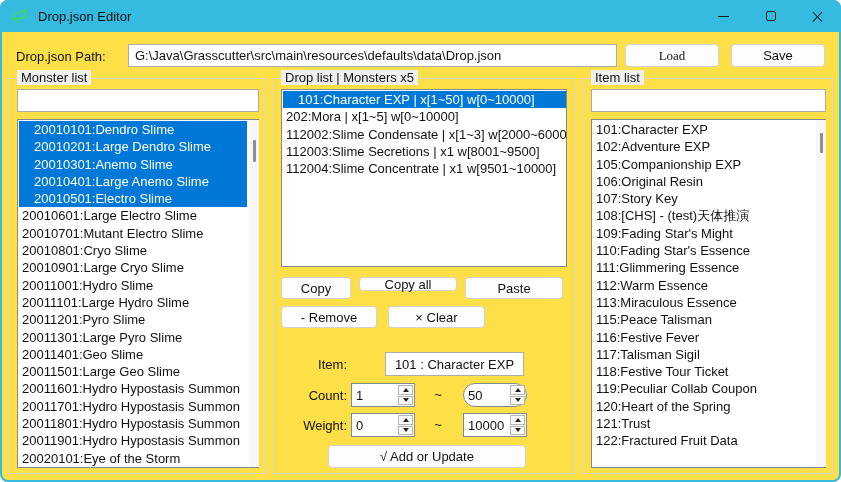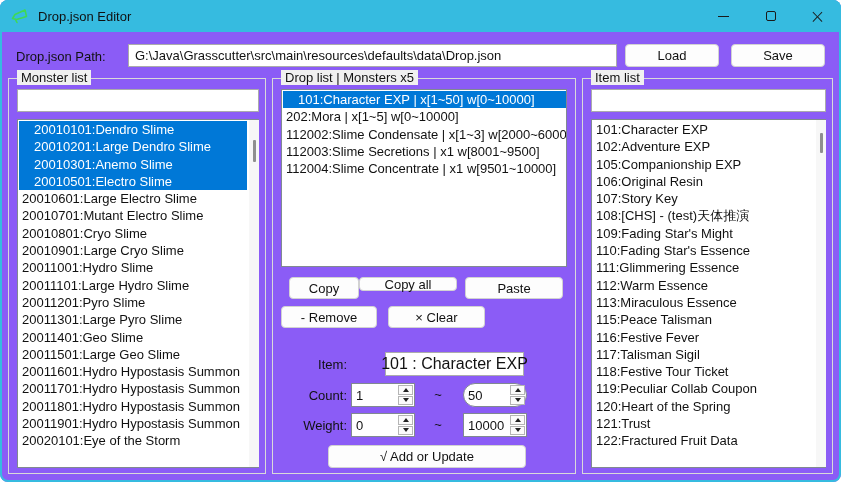--- a/index.html
+++ b/index.html
@@ -1,37 +1,37 @@
 <!DOCTYPE html>
 <html><head>
 <meta charset="utf-8">
 <style>
   html,body{margin:0;padding:0;background:#fff;}
   body{width:841px;height:482px;font-family:"Liberation Sans",sans-serif;-webkit-font-smoothing:antialiased;}
-  .window{position:relative;width:841px;height:482px;background:#8b5cf6;border-radius:8px;overflow:hidden;
+  .window{position:relative;width:841px;height:482px;background:#fde047;border-radius:8px;overflow:hidden;
           box-shadow:inset 0 0 0 2px #36BBE0;}
   
   .titlebar{position:absolute;top:0;left:0;right:0;height:32px;background:#36BBE0;display:flex;align-items:center;}
   .app-icon{margin:0 8px 0 10px;display:flex;}
   .title{font-size:13px;color:#101010;}
   .controls{margin-left:auto;display:flex;height:100%;}
   .ctrl{width:47px;height:100%;display:flex;align-items:center;justify-content:center;cursor:default;}
   .glyph-min{width:11px;height:1px;background:#1a1a1a;}
   .glyph-max{width:10px;height:10px;border:1px solid #1a1a1a;border-radius:2px;box-sizing:border-box;}
   .glyph-close{font-size:19px;font-weight:300;color:#1a1a1a;line-height:10px;font-family:"DejaVu Sans",sans-serif;}
   
   .lbl{position:absolute;font-size:13px;color:#111;white-space:nowrap;}
   #path-label{left:16px;top:49px;}
   input.textbox{border:1px solid #ABABAB;background:#fff;font:13px "Liberation Sans",sans-serif;
                 padding:2px 6px;box-sizing:border-box;outline:none;color:#111;position:absolute;}
   #path-input{left:128px;top:44px;width:489px;height:23px;}
   .btn{position:absolute;background:#FDFDFD;border:1px solid #D2D2D2;border-radius:4px;
        font:13px "Liberation Sans",sans-serif;color:#111;display:flex;align-items:center;justify-content:center;
        box-sizing:border-box;cursor:default;}
-  #btn-load{left:625px;top:44px;width:94px;height:23px;}
+  #btn-load{left:625px;top:44px;width:94px;height:23px;font-family:Liberation Serif, serif;}
   #btn-save{left:731px;top:44px;width:94px;height:23px;}
   
   .group{position:absolute;top:78px;height:396px;border:1px solid #D9D9D9;box-sizing:border-box;}
   .group-title{position:absolute;top:-9px;left:8px;background:#F0F0F0;padding:0 4px;font-size:13px;color:#111;white-space:nowrap;}
   #group-monster{left:8px;width:258px;}
   #group-drop{left:272px;width:304px;}
   #group-item{left:582px;width:251px;}
   
   .listbox{position:absolute;background:#fff;border:1px solid #818991;box-sizing:border-box;overflow:hidden;
            font-size:13px;padding:1px 0 0 1px;}
@@ -41,33 +41,33 @@
   #monster-filter{left:8px;top:10px;width:242px;height:23px;}
   #monster-list{left:8px;top:40px;width:242px;height:349px;}
   #item-filter{left:8px;top:10px;width:235px;height:23px;}
   #item-list{left:8px;top:40px;width:235px;height:349px;}
   #drop-list{left:8px;top:10px;width:286px;height:178px;}
   .vscroll{position:absolute;top:1px;right:1px;bottom:1px;width:10px;background:#F7F7F7;}
   .vthumb{position:absolute;right:3px;width:3px;background:#8F8F8F;border-radius:1px;}
   #monster-thumb{top:20px;height:22px;}
   #item-thumb{top:13px;height:20px;}
   
-  #btn-copy{left:8px;top:198px;width:70px;height:22px;margin-left:8px;}
+  #btn-copy{left:8px;top:198px;width:70px;height:22px;}
   #btn-copyall{left:86px;top:198px;width:98px;height:14px;}
   #btn-paste{left:192px;top:198px;width:98px;height:22px;}
   #btn-remove{left:8px;top:227px;width:96px;height:22px;}
   #btn-clear{left:115px;top:227px;width:97px;height:22px;}
   
   .form-label{position:absolute;left:8px;width:66px;text-align:right;font-size:13px;color:#111;}
   #lbl-item{top:278px;}
   #lbl-count{top:309px;}
   #lbl-weight{top:339px;}
   #item-value{position:absolute;left:112px;top:273px;width:139px;height:24px;background:#fff;
               border:1px solid #ACACAC;box-sizing:border-box;display:flex;align-items:center;justify-content:center;
-              font-size:16px;color:#111;white-space:nowrap;}
+              font-size:13px;color:#111;white-space:nowrap;}
   .spin{position:absolute;width:64px;height:24px;background:#fff;border:1px solid #818991;box-sizing:border-box;display:flex;}
   #spin-count-min{left:78px;top:304px;}
   #spin-count-max{left:190px;top:304px;border-radius:12px;}
   #spin-weight-min{left:78px;top:334px;}
   #spin-weight-max{left:190px;top:334px;}
   .spin input{flex:1;min-width:0;border:none;outline:none;background:transparent;
               font:13px "Liberation Sans",sans-serif;padding:0 0 0 4px;color:#111;}
   .spin-btns{width:15px;display:flex;flex-direction:column;margin:1px;gap:1px;}
   .spin-btn{flex:1;border:1px solid #B5B5B5;background:#FBFBFB;display:flex;align-items:center;justify-content:center;box-sizing:border-box;}
   .tri-up{width:0;height:0;border-left:3px solid transparent;border-right:3px solid transparent;border-bottom:4px solid #222;}
@@ -110,20 +110,21 @@
   <div class="btn" id="btn-load">Load</div>
   <div class="btn" id="btn-save">Save</div>
 
   <div class="group" id="group-monster">
     <span class="group-title">Monster list</span>
     <input class="textbox" id="monster-filter" type="text" value="" style="">
     <div class="listbox with-scroll" id="monster-list">
         <div class="row selected">20010101:Dendro Slime</div>
         <div class="row selected">20010201:Large Dendro Slime</div>
         <div class="row selected">20010301:Anemo Slime</div>
+        <div class="row selected">20010401:Large Anemo Slime</div>
         <div class="row selected">20010501:Electro Slime</div>
         <div class="row">20010601:Large Electro Slime</div>
         <div class="row">20010701:Mutant Electro Slime</div>
         <div class="row">20010801:Cryo Slime</div>
         <div class="row">20010901:Large Cryo Slime</div>
         <div class="row">20011001:Hydro Slime</div>
         <div class="row">20011101:Large Hydro Slime</div>
         <div class="row">20011201:Pyro Slime</div>
         <div class="row">20011301:Large Pyro Slime</div>
         <div class="row">20011401:Geo Slime</div>

